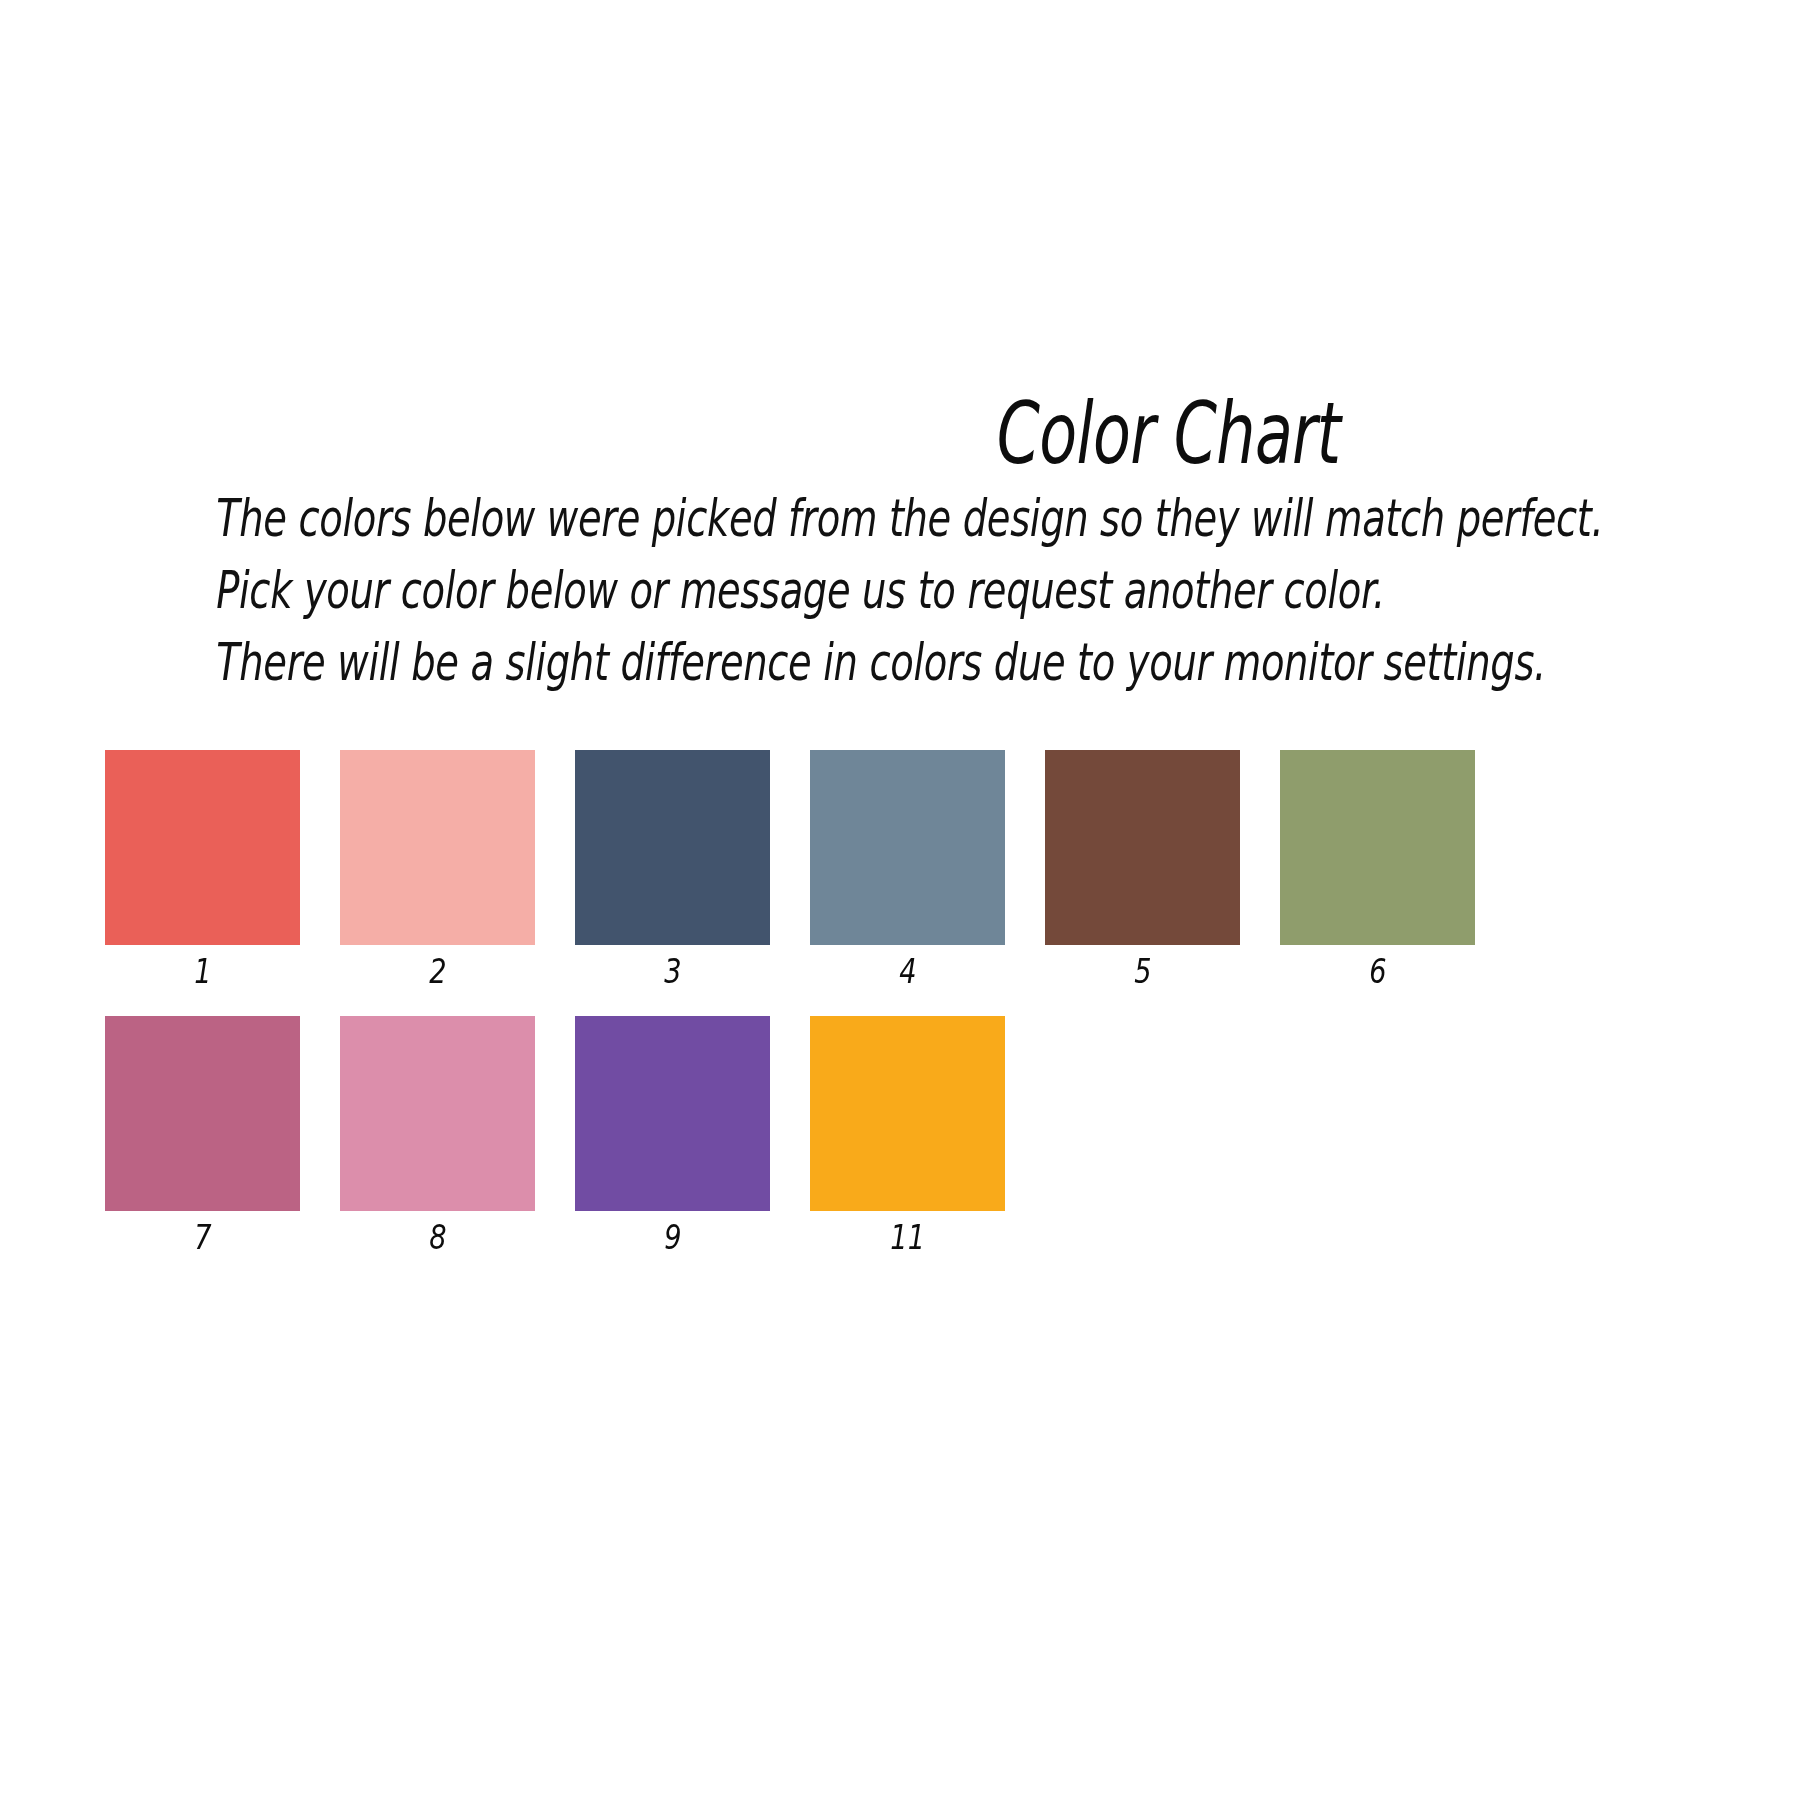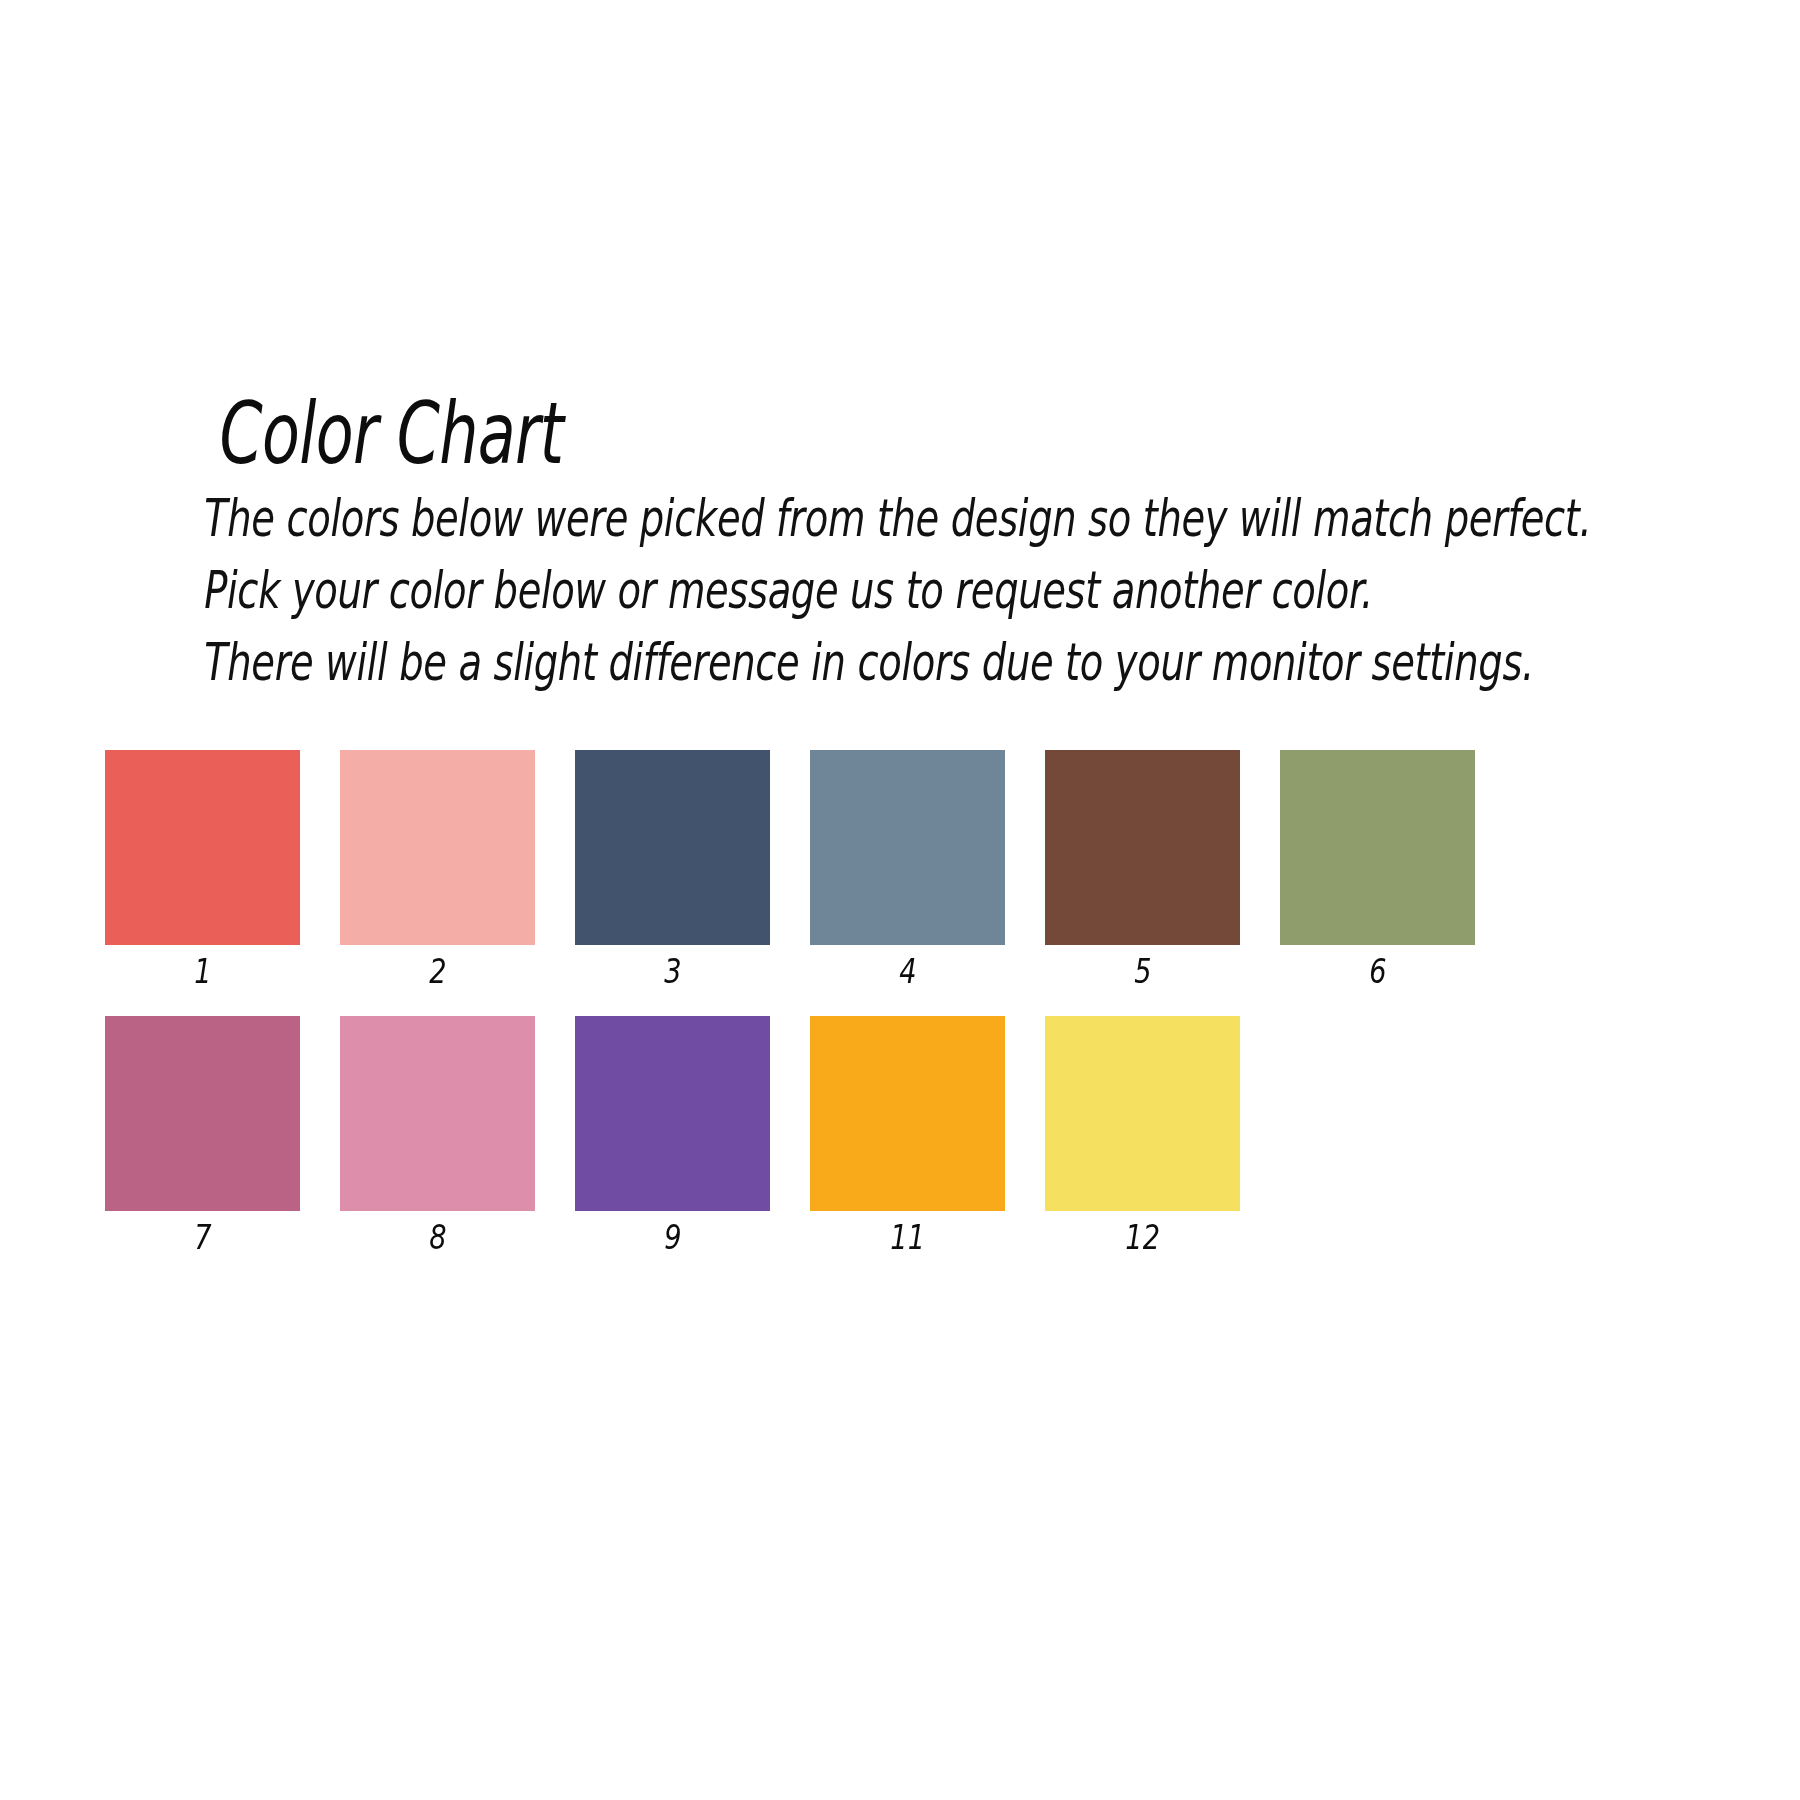--- a/index.html
+++ b/index.html
@@ -17,24 +17,24 @@
   .page {
     position: relative;
     width: 1800px;
     height: 1800px;
     background: #ffffff;
   }
 
   
   .header {
     position: absolute;
-    left: 4px;
+    left: 16px;
     top: 390px;
     width: 1540px;
-    text-align: left;
+    text-align: right;
   }
 
   .chart-title {
     font-family: "DejaVu Sans", sans-serif;
     font-size: 86px;
     line-height: 86px;
     font-weight: 400;
     font-style: italic;
     color: #0d0d0d;
     letter-spacing: -1px;
@@ -175,21 +175,17 @@
         <span class="swatch-label">8</span>
       </div>
       <div class="swatch-cell">
         <span class="swatch-box" style="background-color: rgb(113, 76, 163);"></span>
         <span class="swatch-label">9</span>
       </div>
       <div class="swatch-cell">
         <span class="swatch-box" style="background-color: rgb(249, 170, 26);"></span>
         <span class="swatch-label">11</span>
       </div>
-      <div class="swatch-cell">
-        <span class="swatch-box" style="background-color: rgb(245, 224, 95);"></span>
-        <span class="swatch-label">12</span>
-      </div>
     </div>
   </div>
 
 
 </div>
 
 </body></html>

